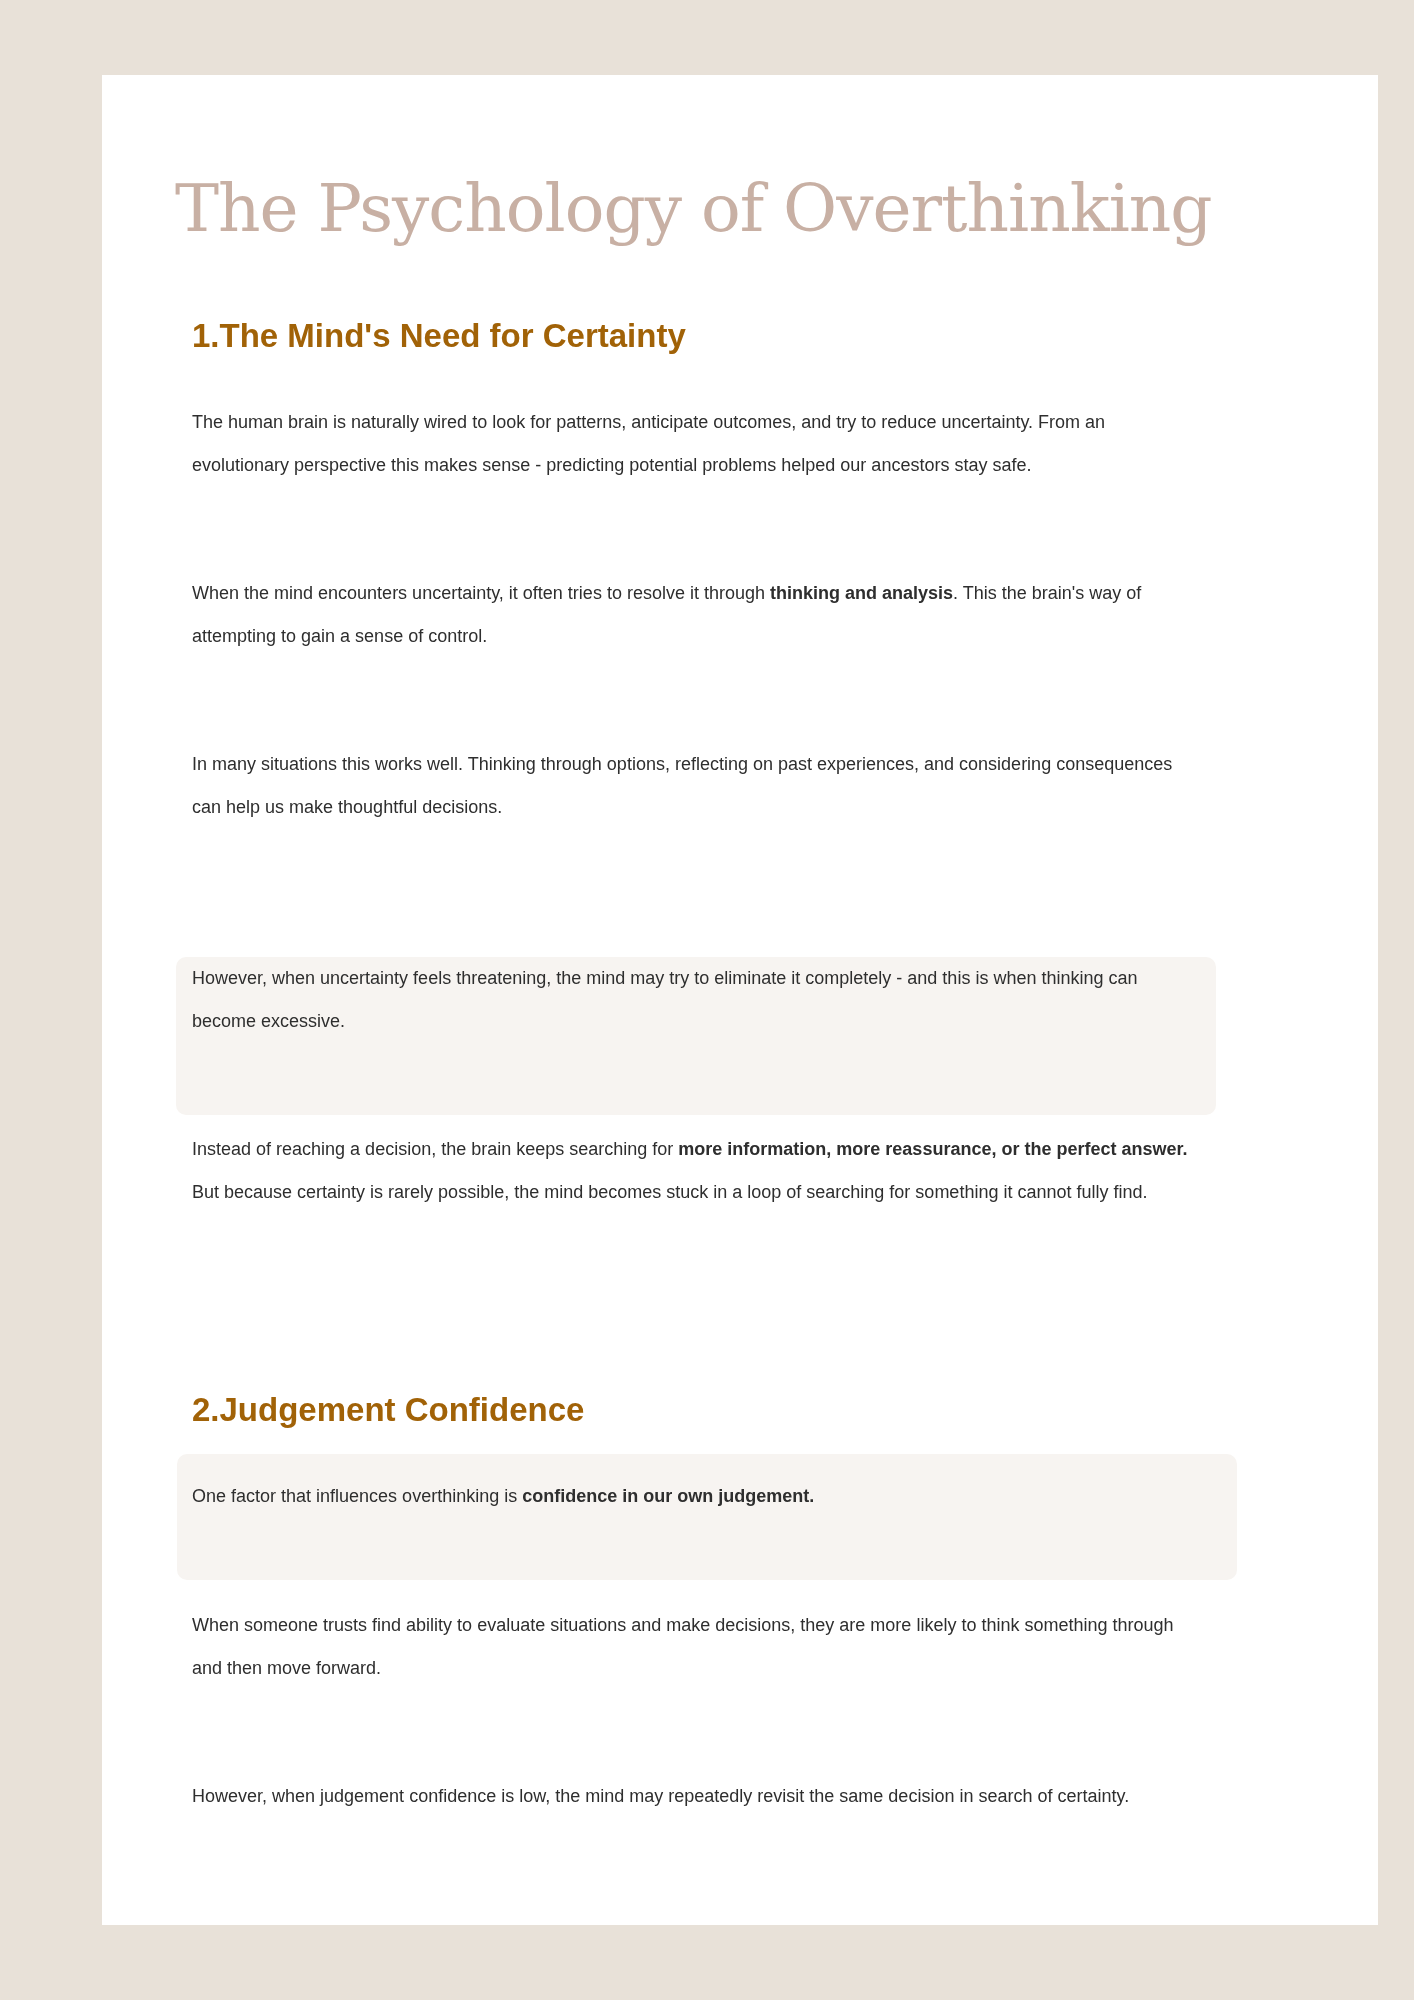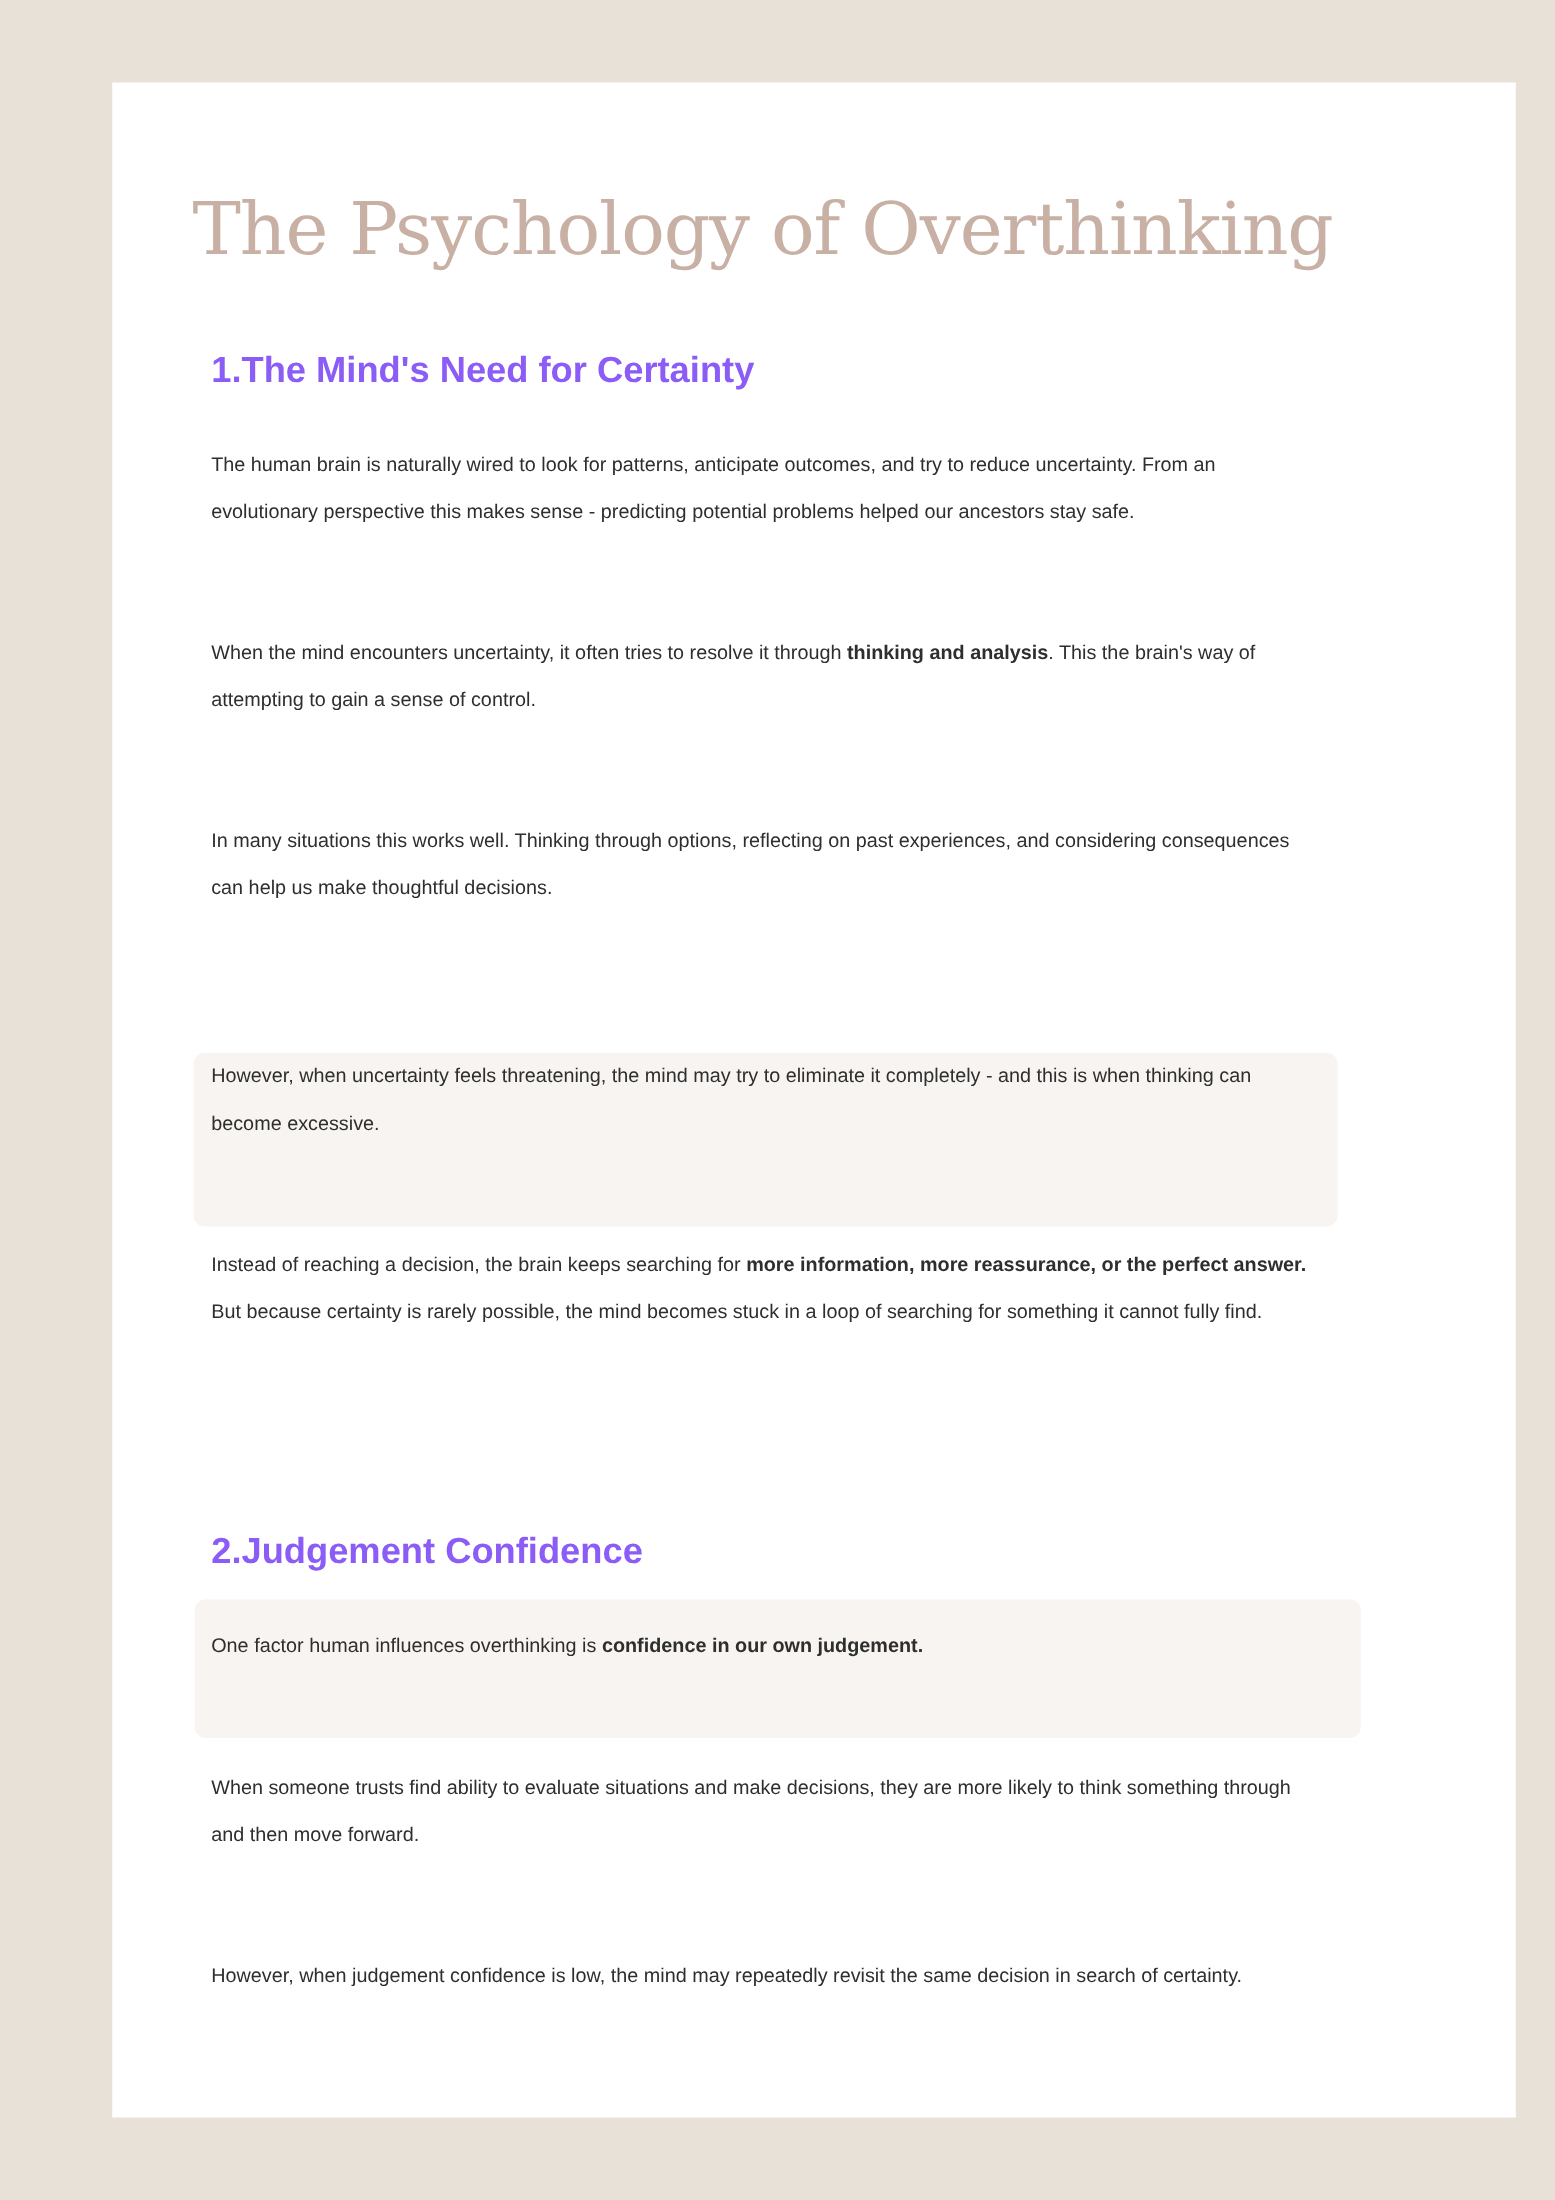--- a/index.html
+++ b/index.html
@@ -28,21 +28,21 @@
     color:#c8b0a4;
     white-space:nowrap;
   }
   .h2 {
     position:absolute;
     left:90px;
     margin:0;
     font-family:"Liberation Sans", sans-serif;
     font-weight:bold;
     font-size:33px;
-    color:#8b5cf6;
+    color:#a16207;
     white-space:nowrap;
   }
   .para {
     position:absolute;
     left:90px;
     width:1010px;
     margin:0;
     font-family:"Liberation Sans", sans-serif;
     font-size:18px;
     line-height:43px;
@@ -71,19 +71,19 @@
   <p class="para" style="top:668px;">In many situations this works well. Thinking through options, reflecting on past experiences, and considering consequences can help us make thoughtful decisions.</p>
 
   <div class="callout" style="left:74px; top:882px; width:1040px; height:158px;"></div>
   <p class="para" style="top:882px;">However, when uncertainty feels threatening, the mind may try to eliminate it completely - and this is when thinking can become excessive.</p>
 
   <p class="para" style="top:1053px;"><span>Instead of reaching a decision, the brain keeps searching for </span><b>more information, more reassurance, or the perfect answer.</b><span> But because certainty is rarely possible, the mind becomes stuck in a loop of searching for something it cannot fully find.</span></p>
 
   <h2 class="h2" style="top:1316px;">2.Judgement Confidence</h2>
 
   <div class="callout" style="left:75px; top:1379px; width:1060px; height:126px;"></div>
-  <p class="para" style="top:1400px;"><span>One factor human influences overthinking is </span><b>confidence in our own judgement.</b><span></span></p>
+  <p class="para" style="top:1400px;"><span>One factor that influences overthinking is </span><b>confidence in our own judgement.</b><span></span></p>
 
   <p class="para" style="top:1529px;">When someone trusts find ability to evaluate situations and make decisions, they are more likely to think something through and then move forward.</p>
 
   <p class="para" style="top:1700px;">However, when judgement confidence is low, the mind may repeatedly revisit the same decision in search of certainty.</p>
 
 </div>
 
 </body></html>

